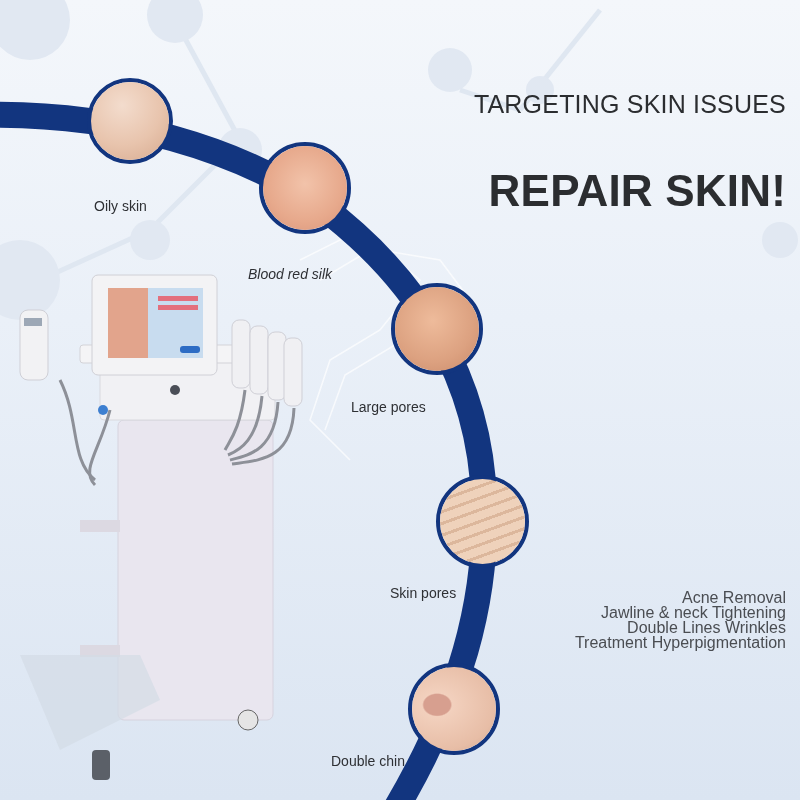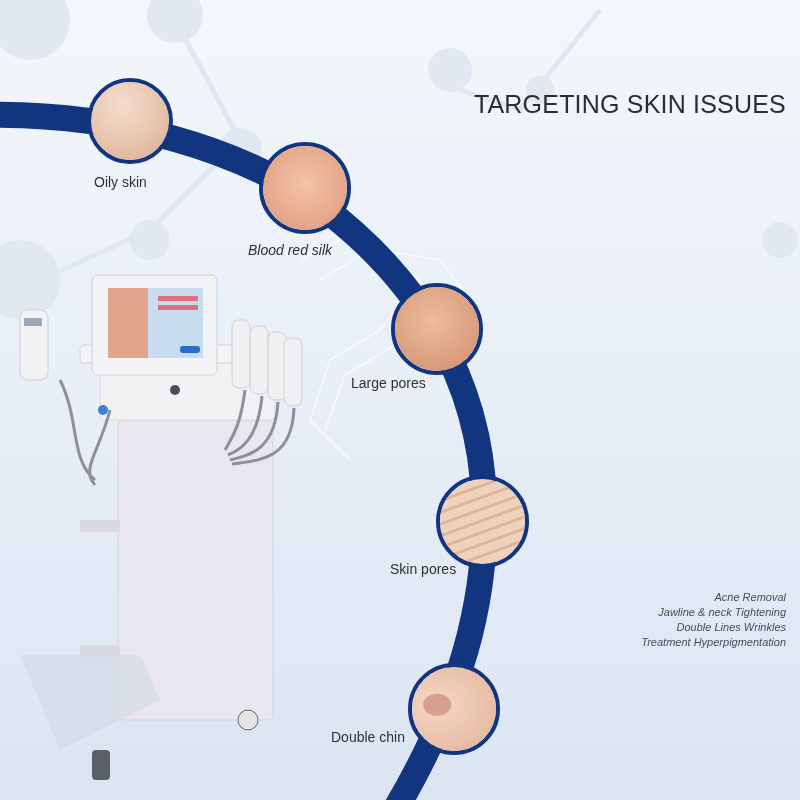--- a/index.html
+++ b/index.html
@@ -4,24 +4,24 @@
   <style>
     html, body { margin: 0; padding: 0; }
     body { width: 800px; height: 800px; overflow: hidden; font-family: "Liberation Sans", "DejaVu Sans", sans-serif; }
     .canvas { position: relative; width: 800px; height: 800px;
       background: linear-gradient(180deg, #f4f7fb 0%, #eaf0f8 40%, #dbe5f2 100%); overflow: hidden; }
     .bg-svg { position: absolute; left: 0; top: 0; }
     .headline { position: absolute; right: 14px; text-align: right; color: #2b2d30; letter-spacing: 0.2px; }
     .h1 { top: 90px; font-size: 25px; }
     .h2 { top: 126px; font-size: 25px; }
     .h3 { top: 166px; font-size: 44px; font-weight: bold; }
-    .features { position: absolute; right: 14px; top: 590px; text-align: right; color: #4a4d52; font-size: 11px; line-height: 15px; font-style: italic; }
+    .features { position: absolute; right: 14px; top: 590px; text-align: right; color: #4a4d52; font-size: 16px; line-height: 15px; }
     .bubble { position: absolute; border-radius: 50%; border: 4px solid #12357f; box-sizing: border-box; overflow: hidden; }
     .bubble .skin { width: 100%; height: 100%; }
-    .label { position: absolute; color: #2e3034; font-size: 14px; white-space: nowrap; }
+    .label { position: absolute; color: #2e3034; font-size: 14px; white-space: nowrap; margin-top: 24px; }
     .machine { position: absolute; left: 0; top: 260px; }
   </style>
 </head>
 <body>
 
 <div class="canvas">
 
   <svg class="bg-svg" width="800" height="800" viewBox="0 0 800 800">
     <g stroke="#dfe7f1" stroke-width="5" fill="none">
       <line x1="175" y1="20" x2="240" y2="140"></line>
@@ -81,20 +81,21 @@
         <path d="M294 148 C 292 200, 260 200, 232 204"></path>
       </g>
       <g>
         <circle cx="248" cy="460" r="10" fill="#e5e5e5" stroke="#666"></circle>
         <rect x="92" y="490" width="18" height="30" rx="4" fill="#5b6068"></rect>
       </g>
     </svg>
   </div>
 
   <div class="headline h1">TARGETING SKIN ISSUES</div>
+  <div class="headline h3">REPAIR SKIN!</div>
 
   <div class="bubble" style="left:87px; top:78px; width:86px; height:86px;">
     <div class="skin" style="background: radial-gradient(circle at 40% 30%, #f3dccd 0%, #e8c4ad 55%, #d6a98e 100%);"></div>
   </div>
   <div class="label" style="left:94px; top:174px;">Oily skin</div>
 
   <div class="bubble" style="left:259px; top:142px; width:92px; height:92px;">
     <div class="skin" style="background: radial-gradient(circle at 50% 45%, #f2c3aa 0%, #e7a98c 60%, #d99479 100%);"></div>
   </div>
   <div class="label" style="left:248px; top:242px;font-style:italic;">Blood red silk</div>

